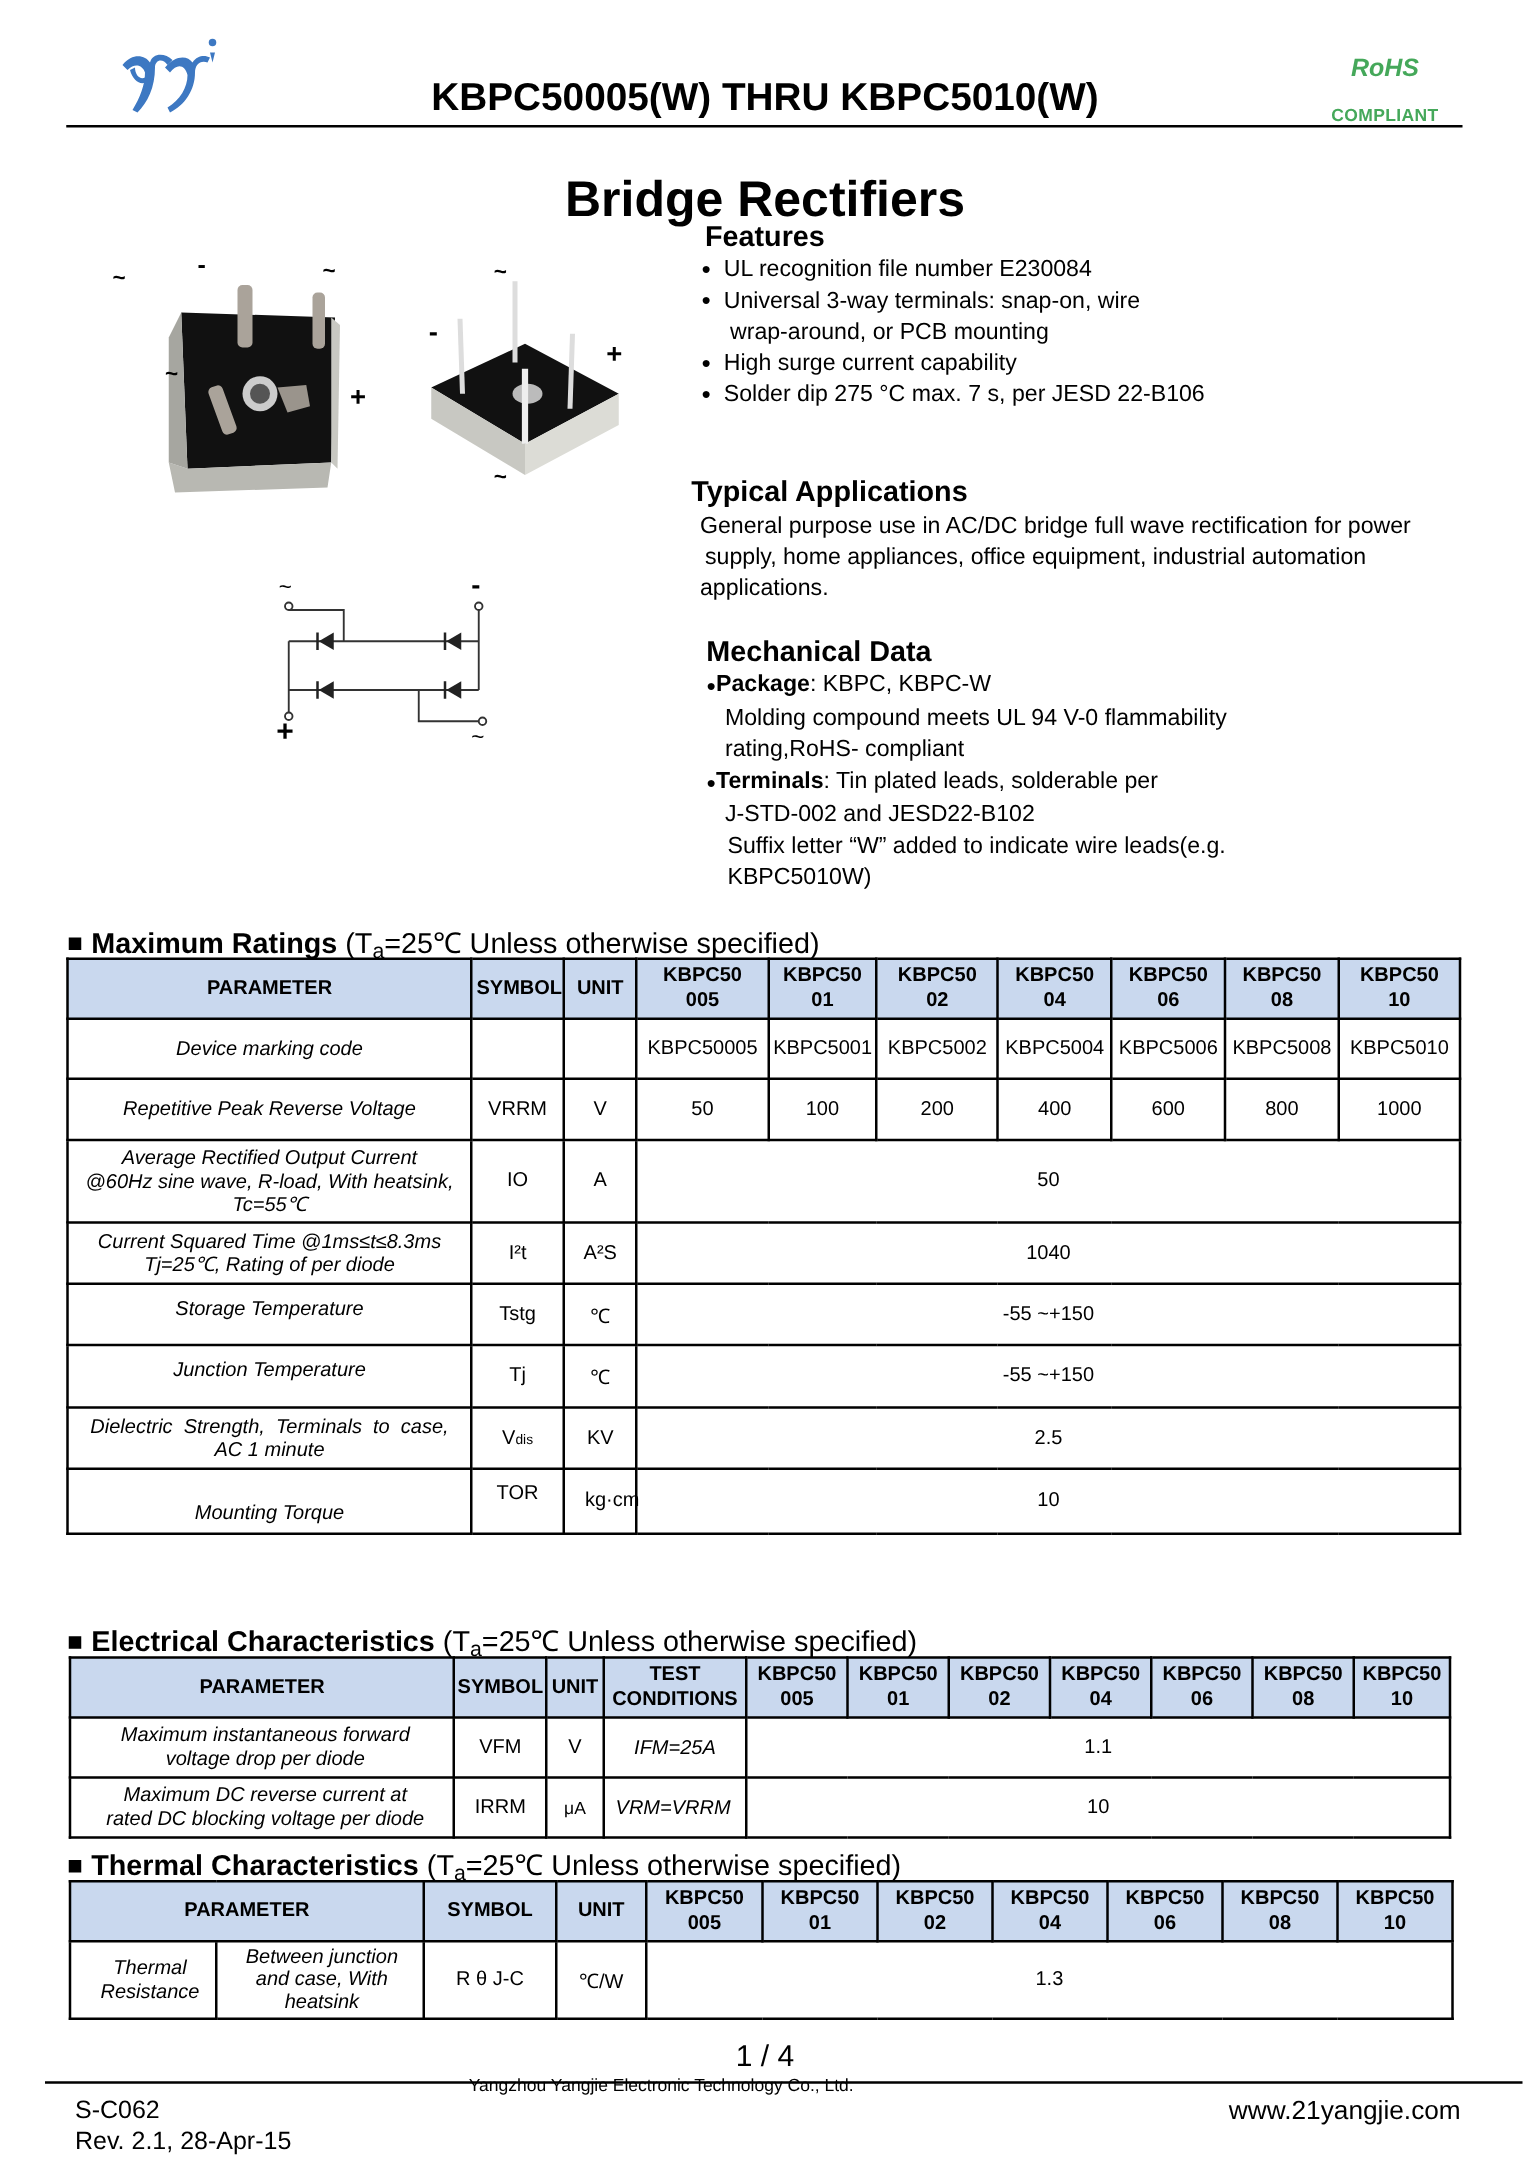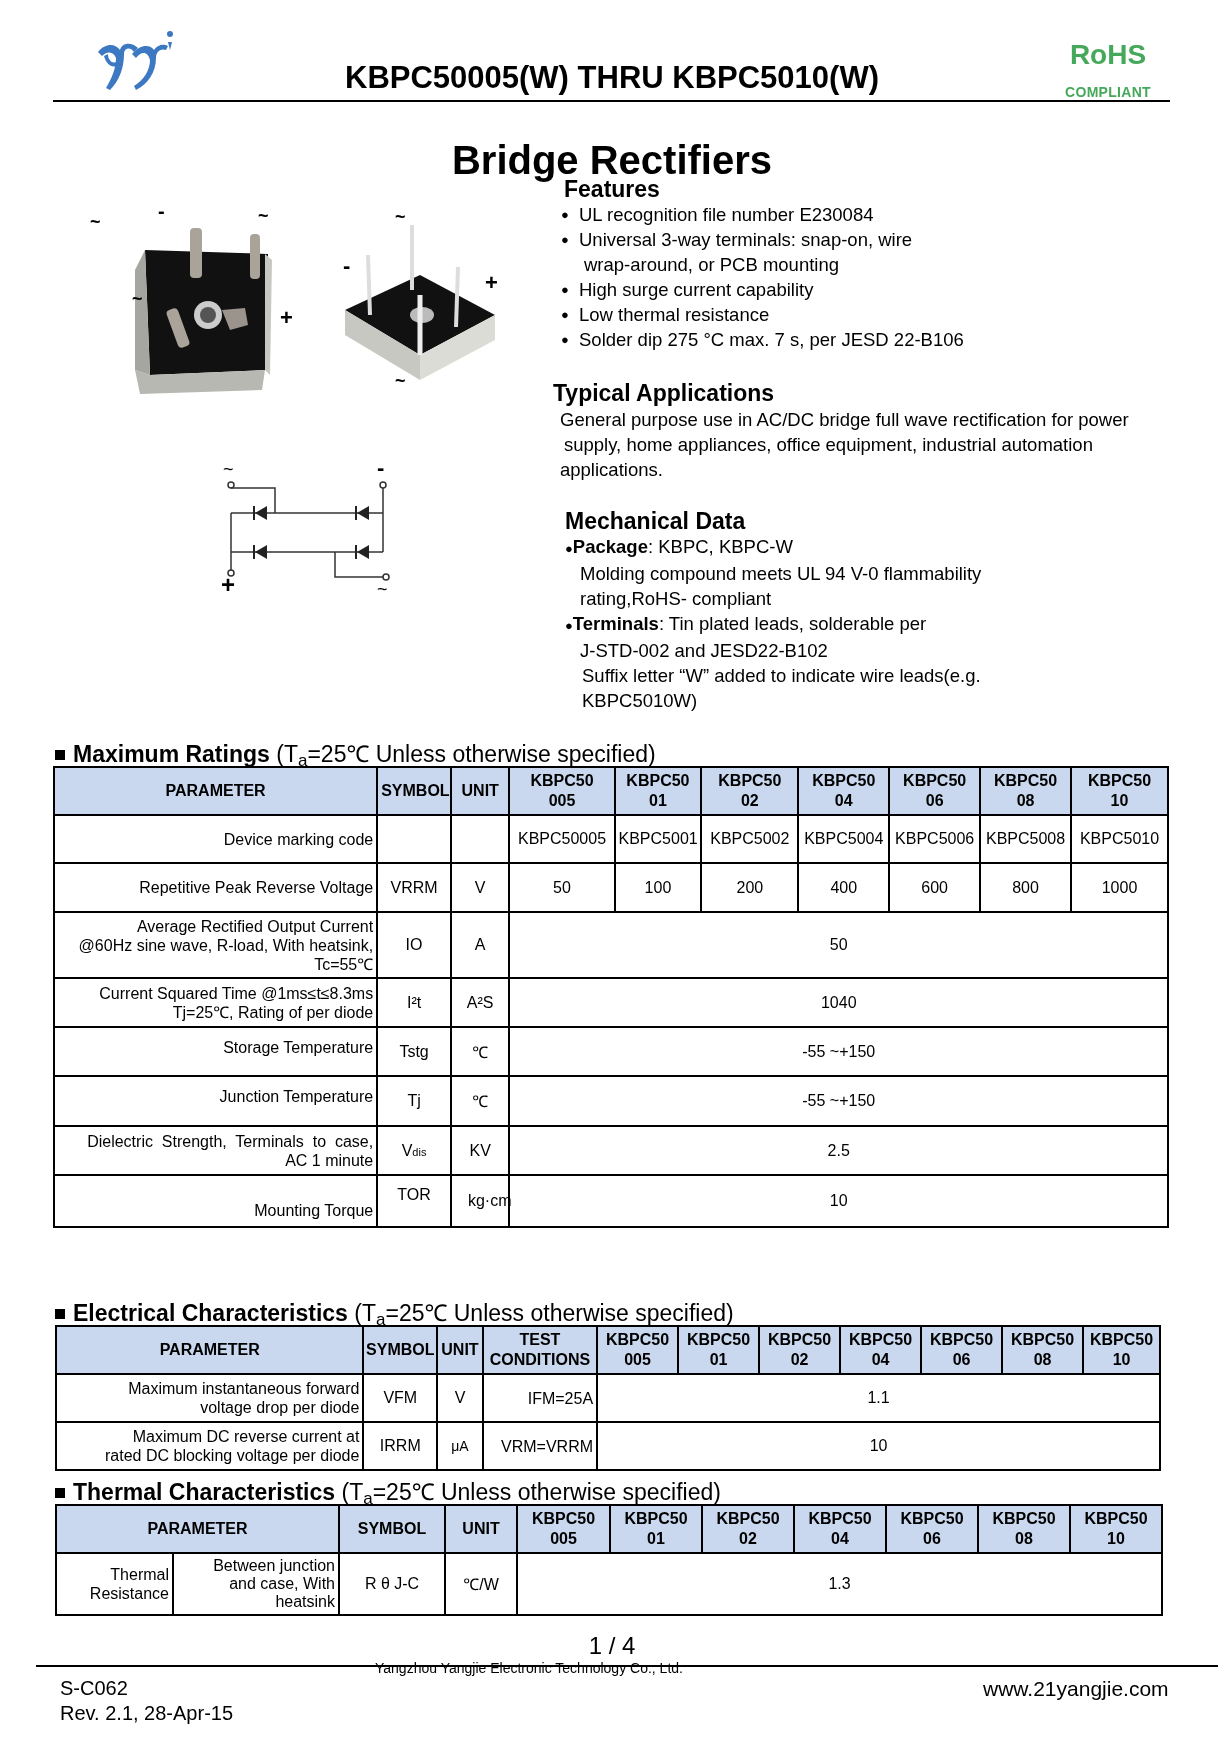--- a/index.html
+++ b/index.html
@@ -5,21 +5,21 @@
   * { box-sizing: border-box; margin: 0; padding: 0; }
   html, body { width: 1224px; height: 1742px; background: #ffffff; }
   body { position: relative; font-family: "Liberation Sans", sans-serif; color: #000; overflow: hidden; }
 
   .abs { position: absolute; }
 
   
   #logo { left: 88px; top: 20px; width: 100px; height: 75px; }
   #doc-title { left: 0; width: 1224px; top: 60px; text-align: center; font-weight: bold; font-size: 31px; letter-spacing: 0; }
   #rohs { left: 1058px; top: 40px; width: 100px; text-align: center; color: #45a85a; font-weight: bold; }
-  #rohs .r1 { font-size: 28px; line-height: 30px; }
+  #rohs .r1 { font-size: 20px; line-height: 30px; font-style: italic; }
   #rohs .r2 { font-size: 14px; margin-top: 14px; letter-spacing: 0.3px; }
   #header-rule { left: 53px; top: 100px; width: 1117px; height: 2px; background: #000; }
 
   #section-title { left: 0; width: 1224px; top: 138px; text-align: center; font-weight: bold; font-size: 40px; }
 
   
   .h2 { font-weight: bold; font-size: 23px; }
   .bodytxt { font-size: 18.5px; line-height: 25px; }
   #features-h { left: 564px; top: 176px; }
   #features-list { left: 561px; top: 202px; }
@@ -44,21 +44,21 @@
   
   .sec-h { font-size: 23px; }
   .sec-h b { font-weight: bold; }
   .sec-h .sq { display: inline-block; width: 10px; height: 10px; background: #000; margin-right: 8px; vertical-align: 2px; }
   .sec-h sub { font-size: 17px; vertical-align: -4px; }
 
   
   table { border-collapse: collapse; position: absolute; table-layout: fixed; font-size: 16px; }
   td, th { border: 2px solid #000; text-align: center; vertical-align: middle; padding: 0 3px; }
   th { background: #c9d8ee; font-weight: bold; font-size: 16px; line-height: 20px; }
-  td.l { text-align: right; line-height: 19px; }
+  td.l { text-align: center; line-height: 19px; font-style: italic; }
   td .sub { font-size: 11px; }
 
   #max-h { left: 55px; top: 737px; }
   #max-table { left: 53px; top: 766px; width: 1116px; }
   #elec-h { left: 55px; top: 1296px; }
   #elec-table { left: 55px; top: 1325px; width: 1106px; }
   #therm-h { left: 55px; top: 1475px; }
   #therm-table { left: 55px; top: 1504px; width: 1106px; }
 
   
@@ -149,21 +149,20 @@
   <text x="162" y="20" font-size="22" font-weight="bold" font-family="Liberation Sans, sans-serif">-</text>
   <text x="6" y="138" font-size="24" font-weight="bold" font-family="Liberation Sans, sans-serif">+</text>
   <text x="162" y="140" font-size="18" font-family="Liberation Sans, sans-serif">~</text>
 </svg>
 
 <div id="features-h" class="abs h2">Features</div>
 <ul id="features-list" class="abs bodytxt">
   <li><span>UL recognition file number E230084</span></li>
   <li><span>Universal 3-way terminals: snap-on, wire</span><span class="cont">wrap-around, or PCB mounting</span></li>
   <li><span>High surge current capability</span></li>
-  <li><span>Low thermal resistance</span></li>
   <li><span>Solder dip 275 °C max. 7 s, per JESD 22-B106</span></li>
 </ul>
 
 <div id="apps-h" class="abs h2">Typical Applications</div>
 <div id="apps-text" class="abs bodytxt">
   <div>General purpose use in AC/DC bridge full wave rectification for power</div>
   <div>supply, home appliances, office equipment, industrial automation</div>
   <div>applications.</div>
 </div>
 

